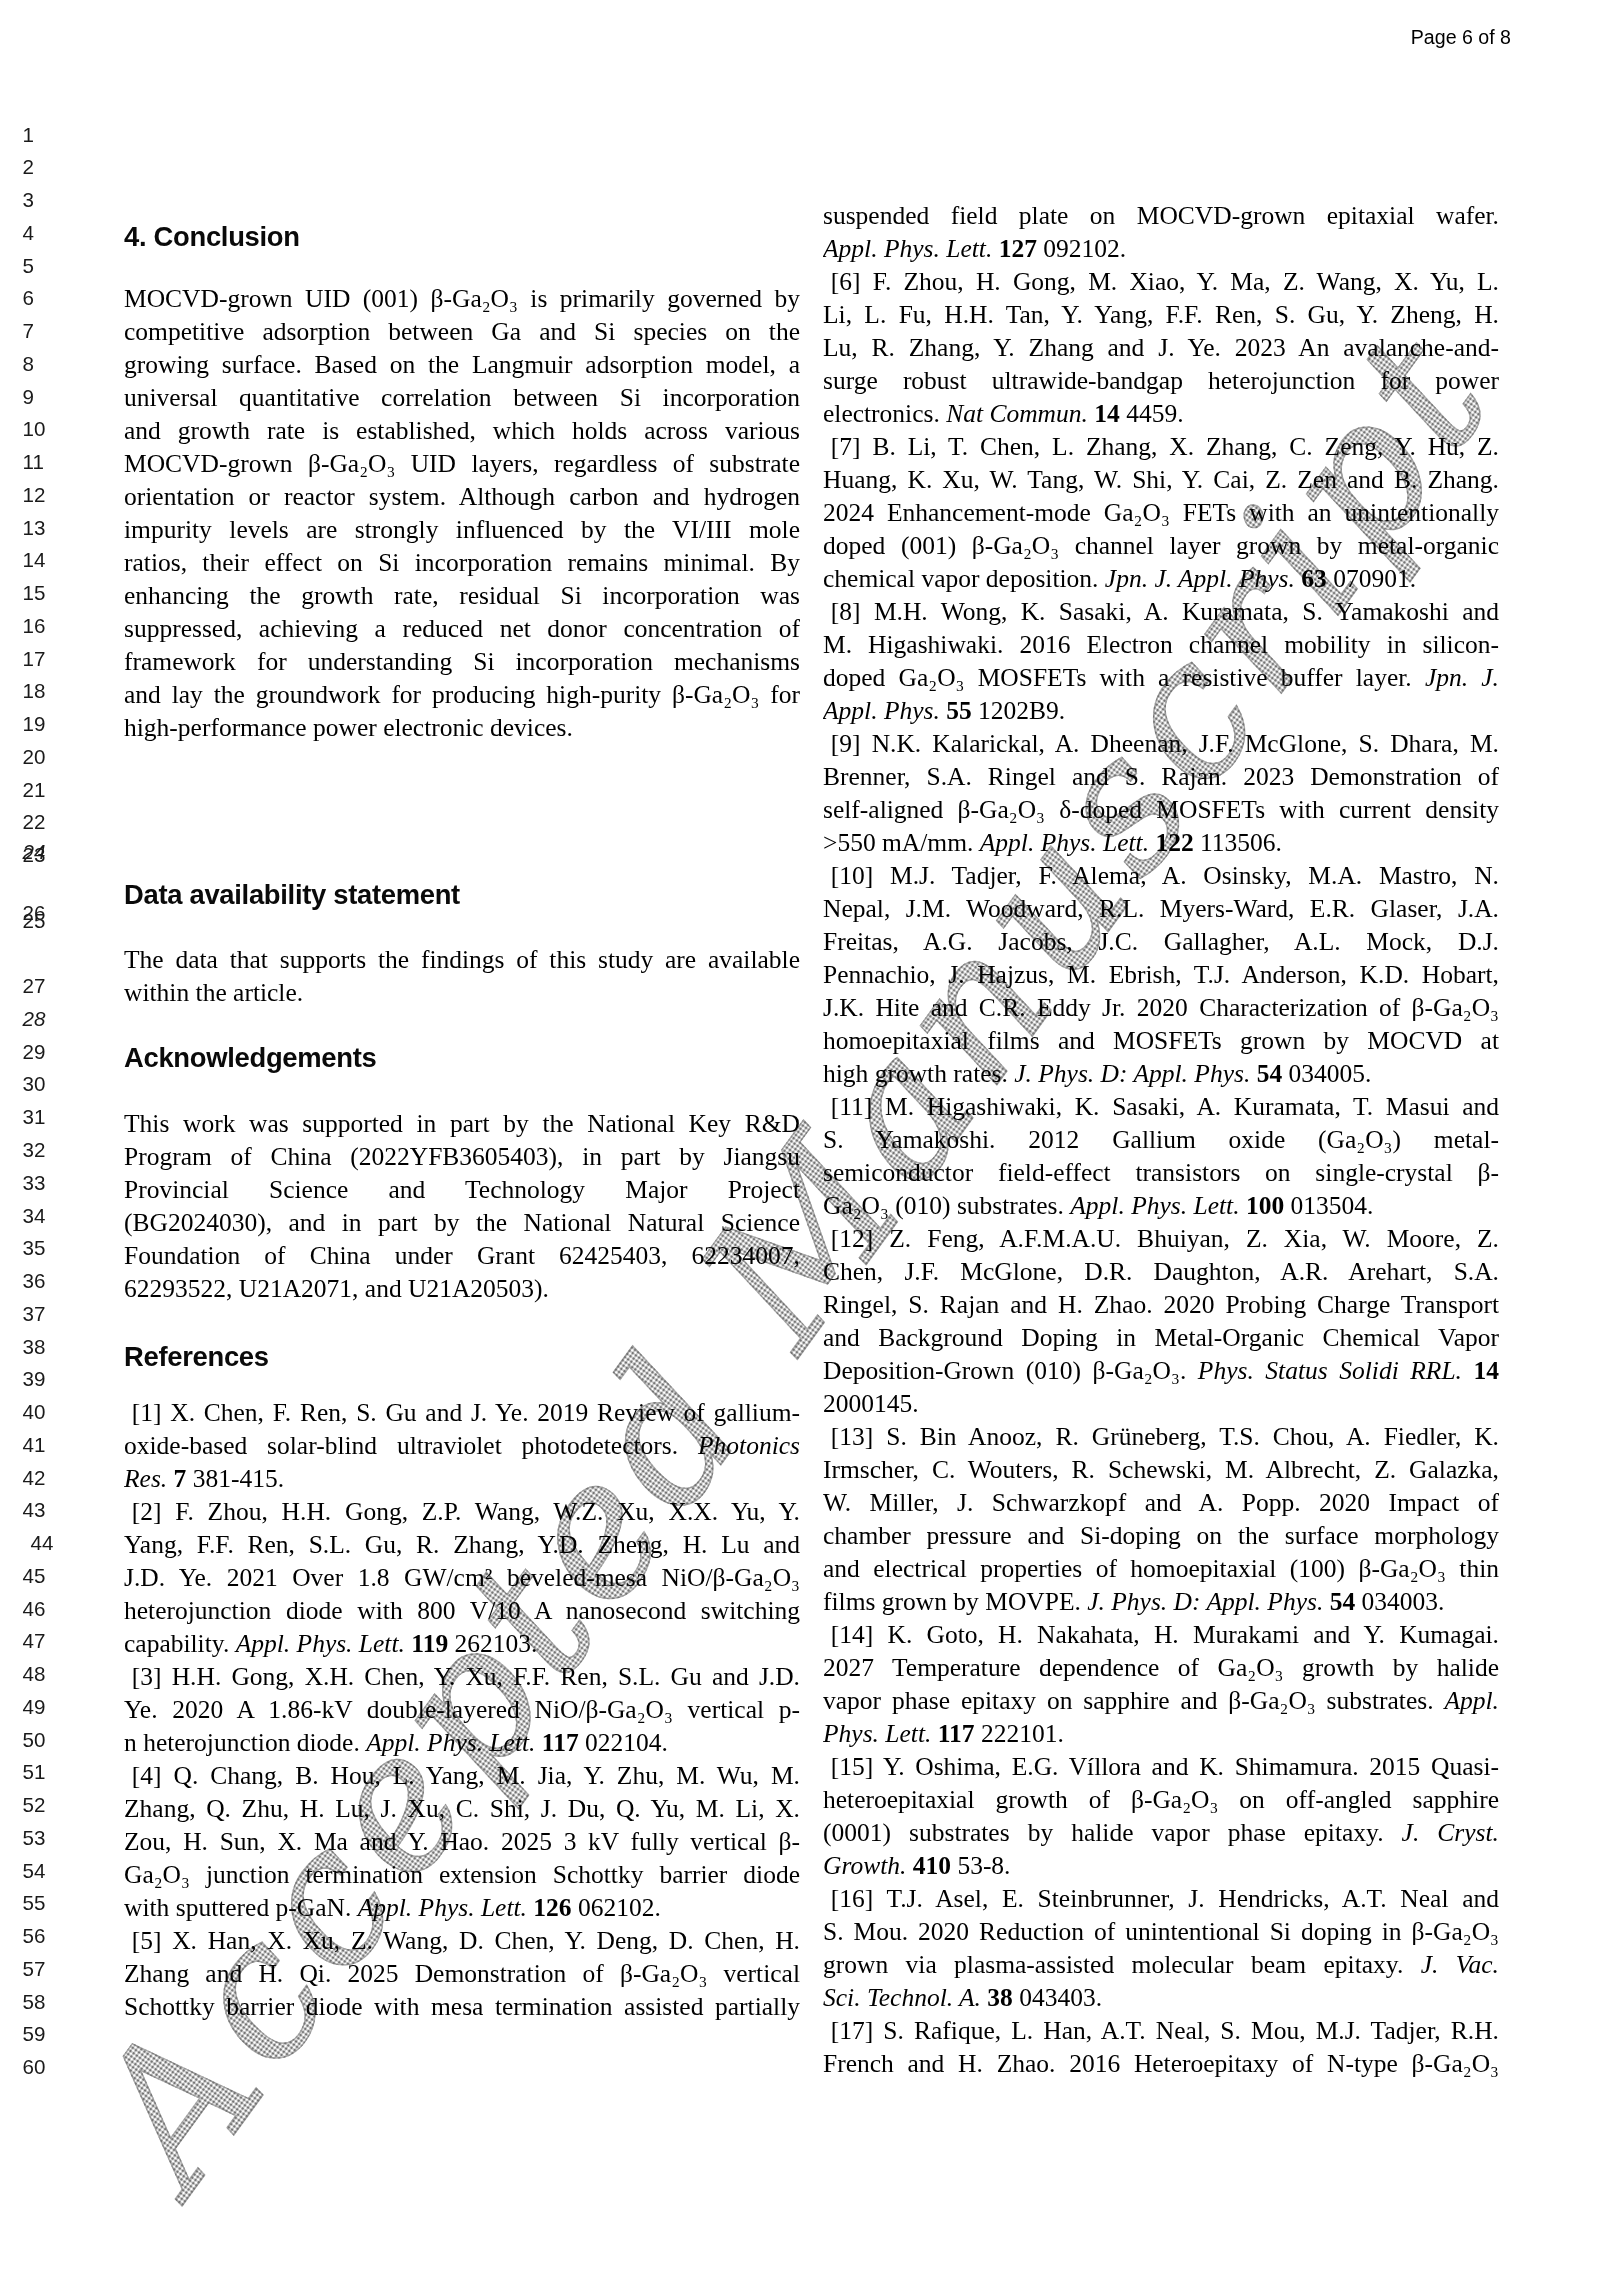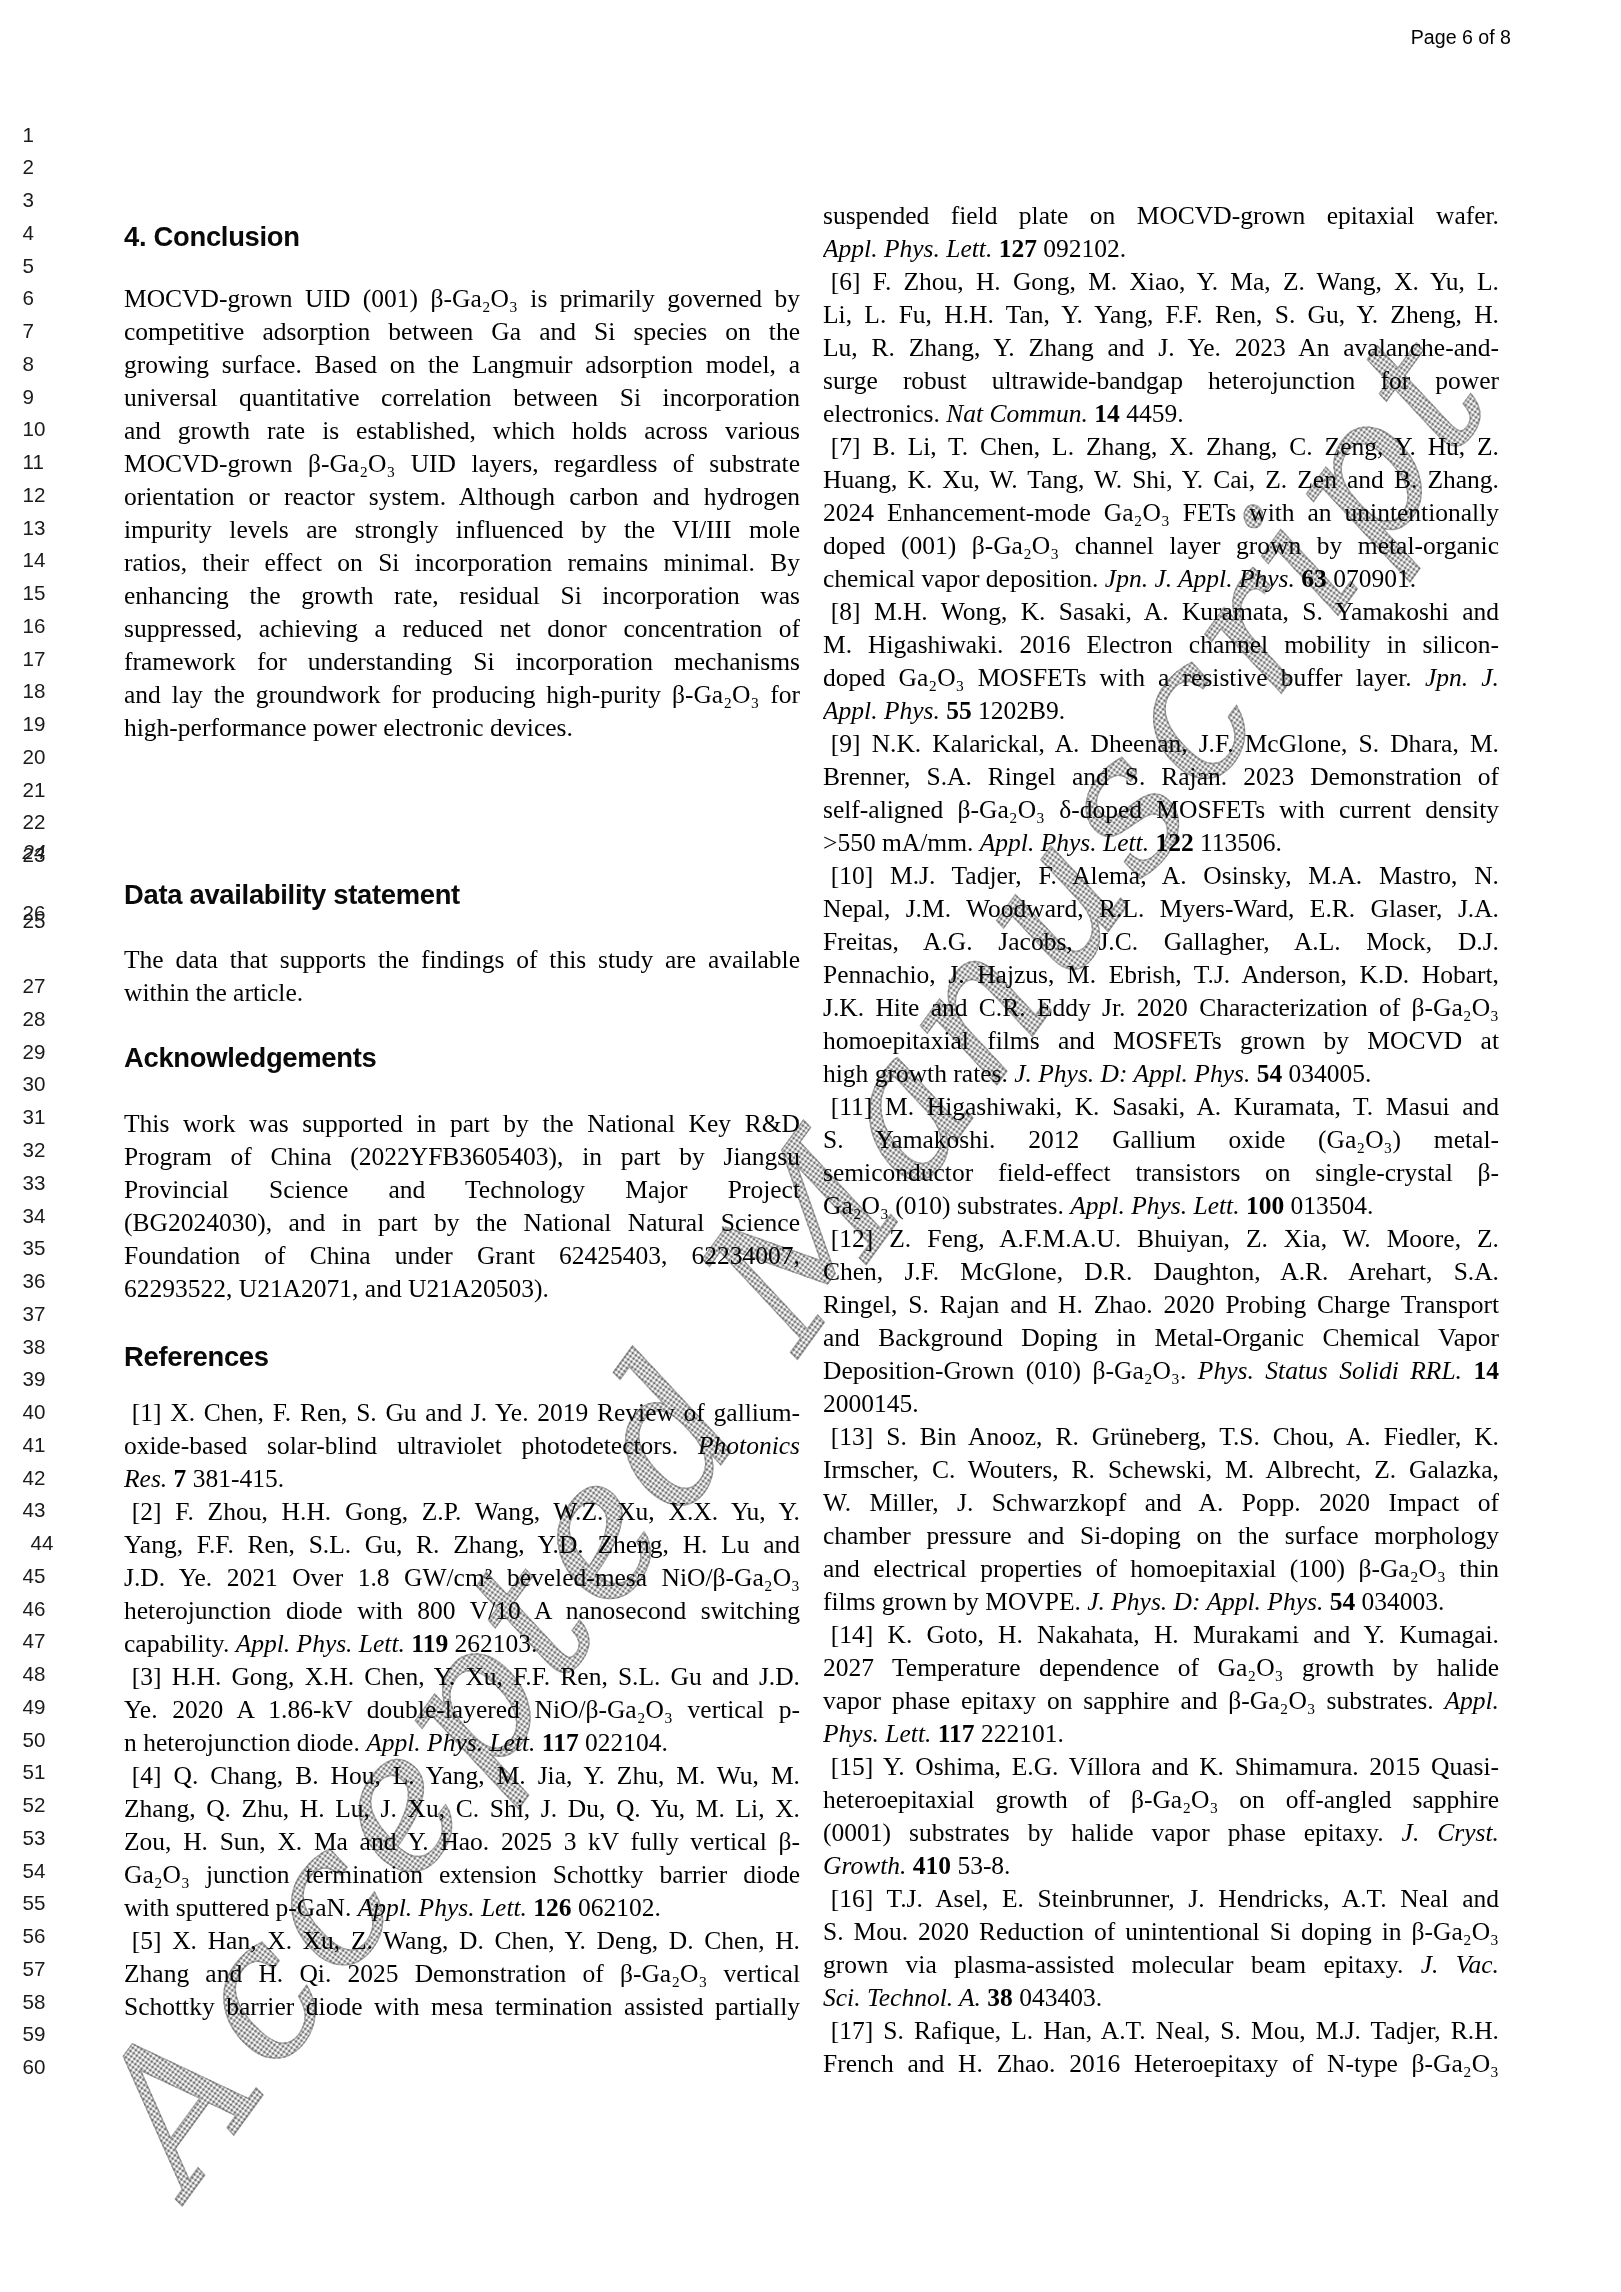--- a/index.html
+++ b/index.html
@@ -75,21 +75,21 @@
       <div class="lnum" style="top: 678px;">18</div>
       <div class="lnum" style="top: 711px;">19</div>
       <div class="lnum" style="top: 744px;">20</div>
       <div class="lnum" style="top: 777px;">21</div>
       <div class="lnum" style="top: 809px;">22</div>
       <div class="lnum" style="top: 842px;">23</div>
       <div class="lnum" style="top: 839px; font-style: italic;">24</div>
       <div class="lnum" style="top: 908px;">25</div>
       <div class="lnum" style="top: 900px;">26</div>
       <div class="lnum" style="top: 973px;">27</div>
-      <div class="lnum" style="top: 1006px;">28</div>
+      <div class="lnum" style="top: 1006px; font-style: italic;">28</div>
       <div class="lnum" style="top: 1039px;">29</div>
       <div class="lnum" style="top: 1071px;">30</div>
       <div class="lnum" style="top: 1104px;">31</div>
       <div class="lnum" style="top: 1137px;">32</div>
       <div class="lnum" style="top: 1170px;">33</div>
       <div class="lnum" style="top: 1203px;">34</div>
       <div class="lnum" style="top: 1235px;">35</div>
       <div class="lnum" style="top: 1268px;">36</div>
       <div class="lnum" style="top: 1301px;">37</div>
       <div class="lnum" style="top: 1334px;">38</div>

